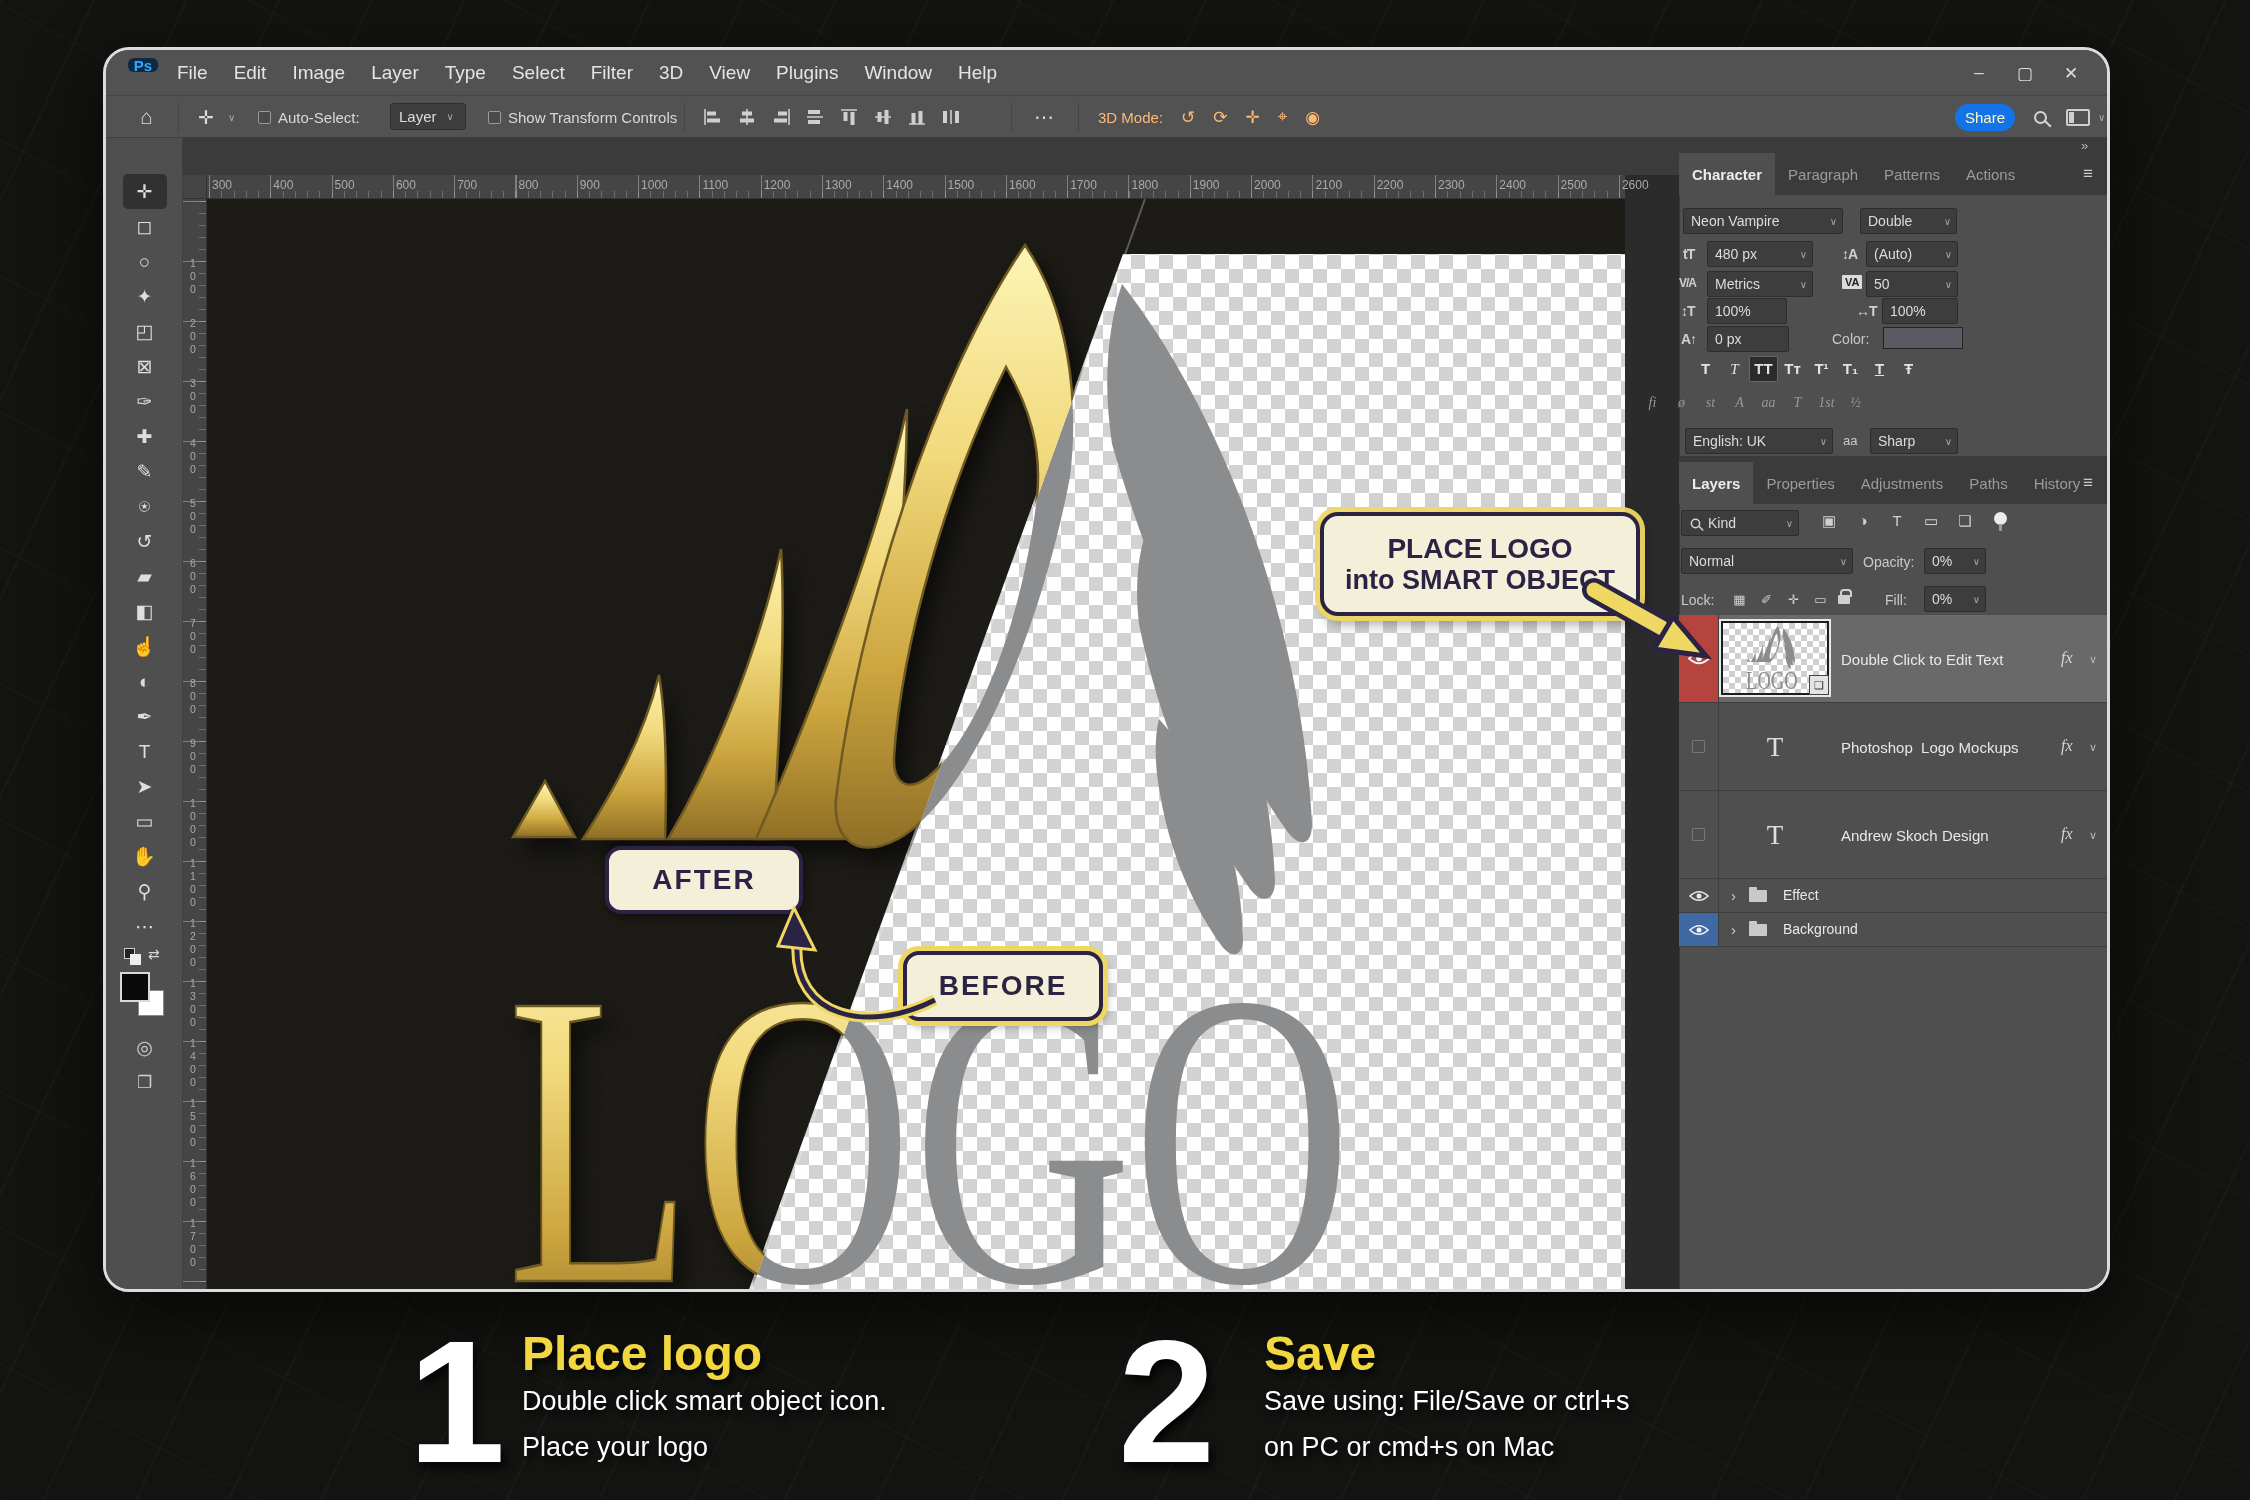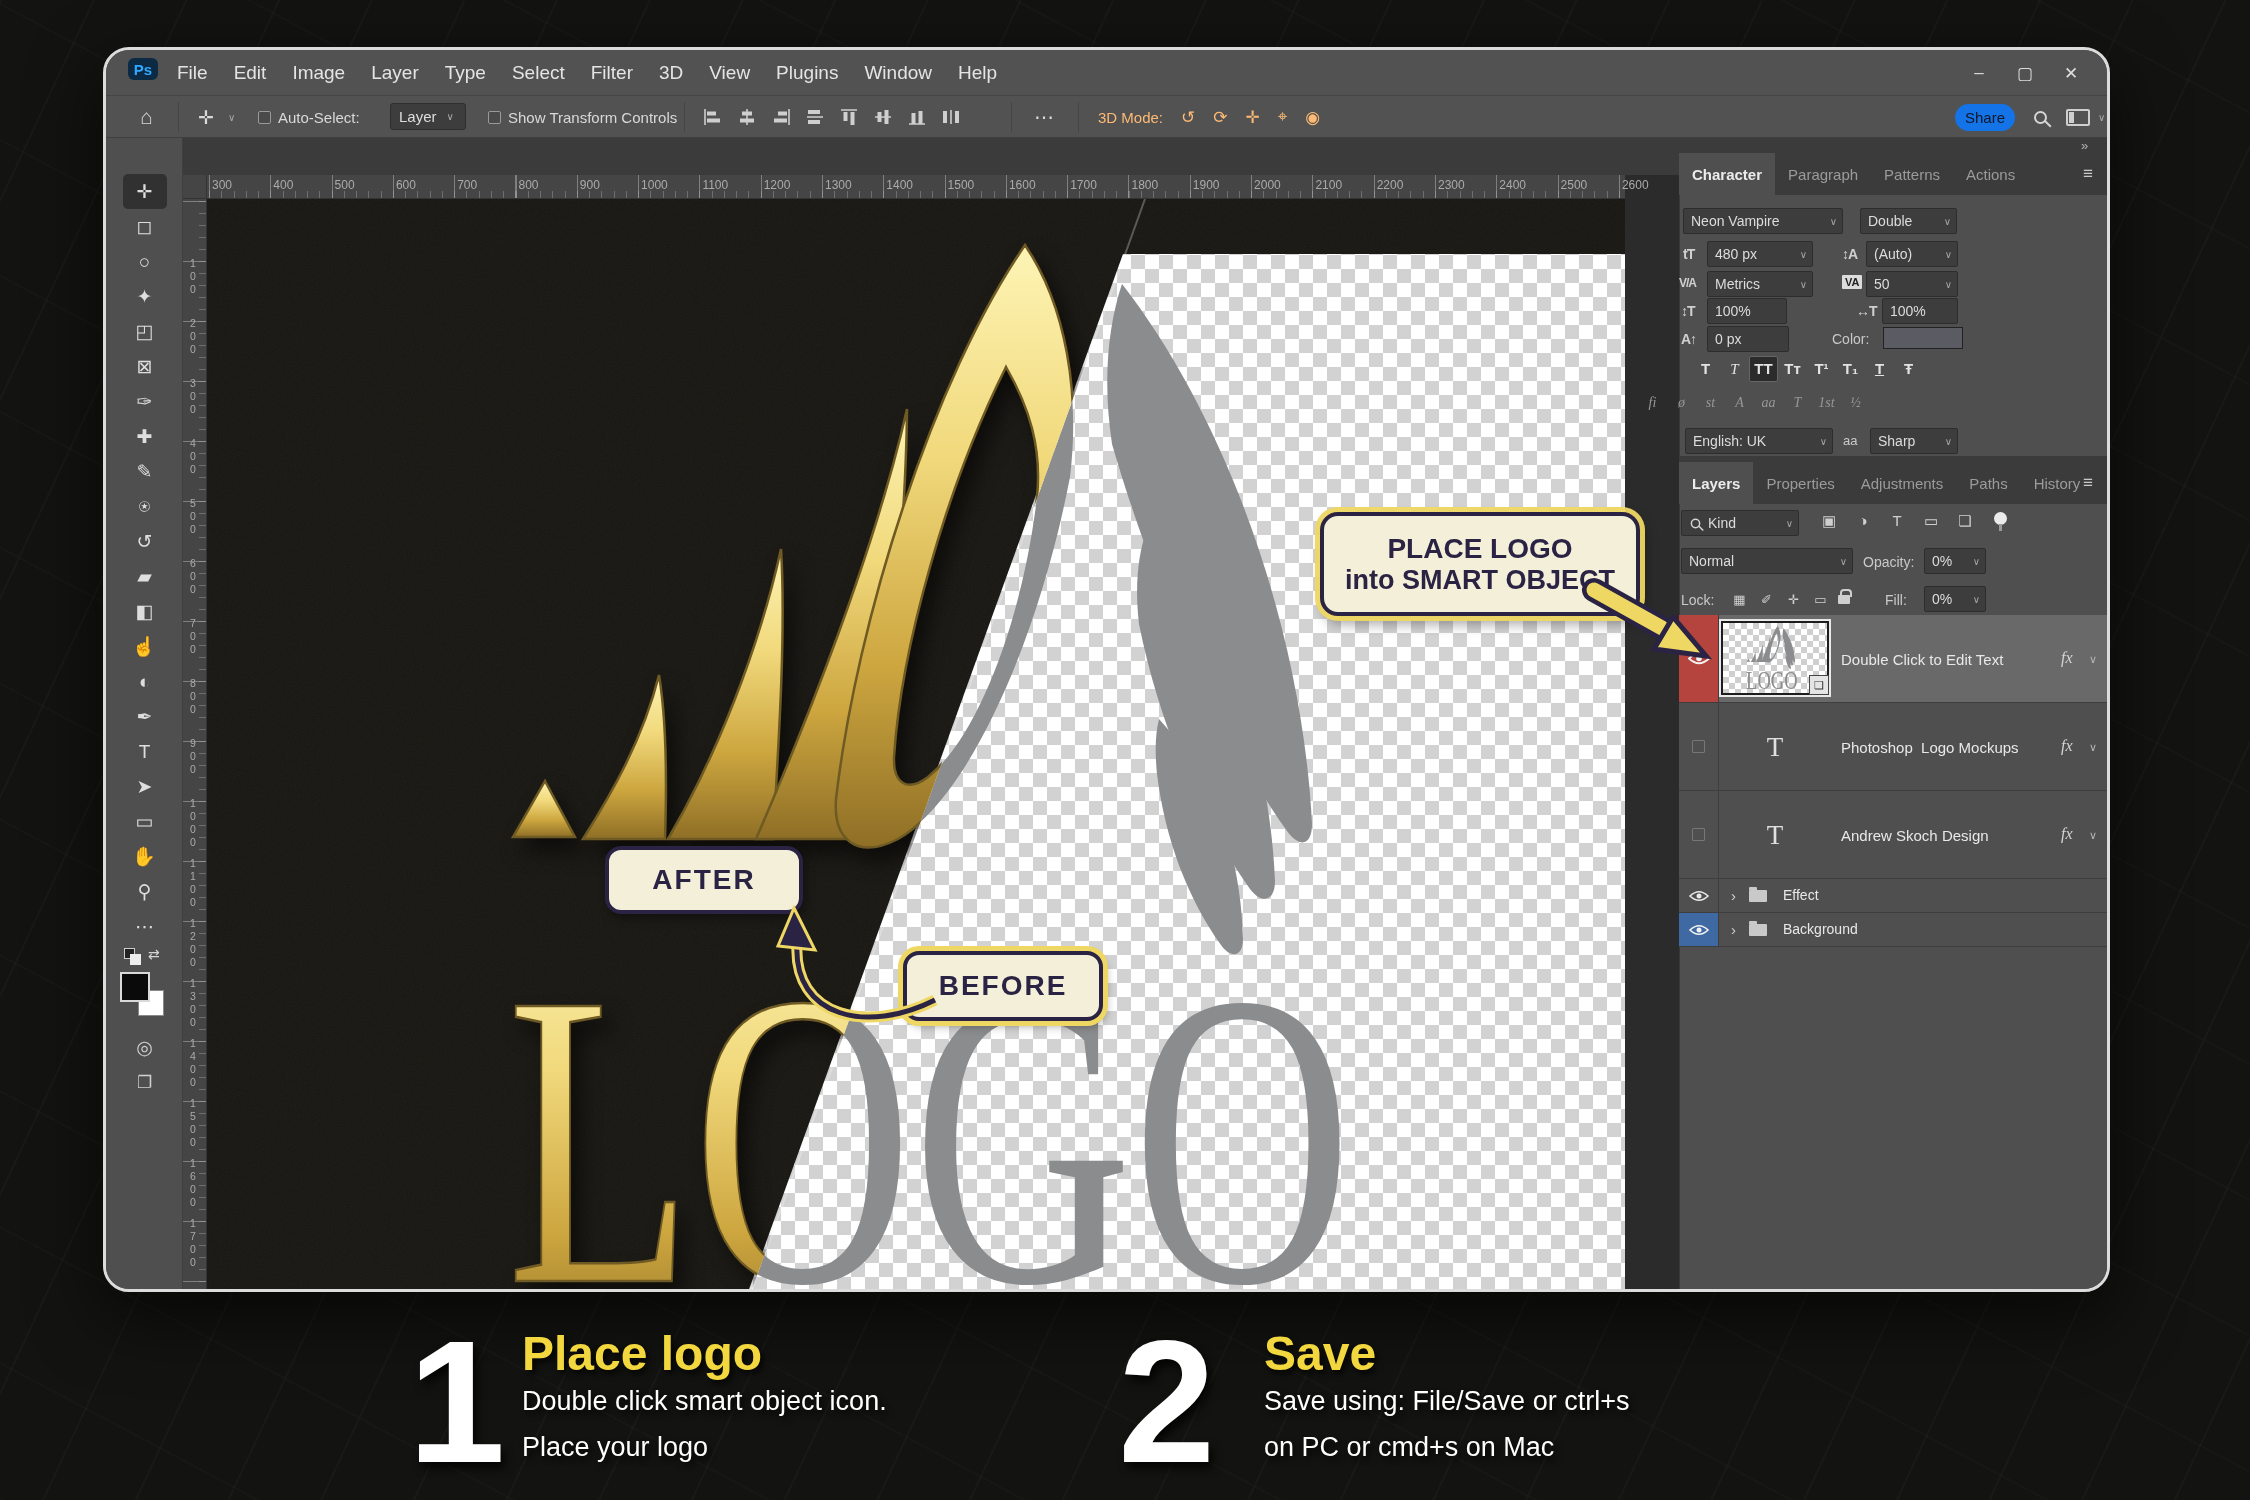--- a/index.html
+++ b/index.html
@@ -8,38 +8,38 @@
   body::before{content:"";position:absolute;inset:0;z-index:0;
        background:repeating-linear-gradient(115deg,rgba(255,255,255,.022) 0 2px,transparent 2px 84px),
                   repeating-linear-gradient(28deg,rgba(255,255,255,.015) 0 2px,transparent 2px 120px);}
   
   #win{position:absolute;left:103px;top:47px;width:2007px;height:1245px;box-sizing:border-box;
        background:#4f4f4f;border:3px solid #dcdcdc;border-radius:26px;overflow:hidden;z-index:1;
        box-shadow:0 24px 70px rgba(0,0,0,.65);}
   #win *{box-sizing:border-box}
   
   #menubar{position:absolute;left:0;top:0;width:2001px;height:46px;background:#525252;border-bottom:1px solid #454545}
-  #psbadge{position:absolute;left:22px;top:8px;width:30px;height:22px;background:#0c2a43;color:#31a8ff;
+  #psbadge{position:absolute;left:22px;top:8px;width:30px;height:14px;background:#0c2a43;color:#31a8ff;
        border-radius:6px;font-size:15px;font-weight:bold;display:flex;align-items:center;justify-content:center}
   #menu-items{position:absolute;left:58px;top:0;height:46px;display:flex;align-items:center}
   .menu-item{padding:0 13px;font-size:19px;color:#e4e4e4;cursor:default}
   #winbtns{position:absolute;left:1858px;top:0;height:46px;display:flex;align-items:center;gap:16px}
   .winbtn{width:30px;text-align:center;color:#dcdcdc;font-size:17px}
   
   #optionsbar{position:absolute;left:0;top:46px;width:2001px;height:42px;background:#525252;border-bottom:1px solid #3f3f3f}
   .obar-item{position:absolute;top:0;height:42px;display:flex;align-items:center;color:#d9d9d9;font-size:15px}
   .vsep{position:absolute;top:6px;width:1px;height:30px;background:#454545}
   .cb{width:13px;height:13px;border:1px solid #9a9a9a;border-radius:2px;margin-right:7px;background:#4a4a4a}
   .dd{height:27px;background:#3d3d3d;border:1px solid #2e2e2e;border-radius:3px;color:#ddd;
       display:flex;align-items:center;padding:0 8px;font-size:15px}
   .dd .chev{margin-left:10px;color:#aaa;font-size:10px}
   .alico{width:18px;height:16px;margin-right:16px}
   .dim{color:#fdba74}
   #opt-share{position:absolute;left:1849px;top:8px;width:60px;height:27px;border-radius:14px;background:#1473e6;
-      color:#0f172a;font-size:15px;display:flex;align-items:center;justify-content:center}
+      color:#fef9c3;font-size:15px;display:flex;align-items:center;justify-content:center}
   .mag{position:relative;width:13px;height:13px;border:2px solid #d5d5d5;border-radius:50%}
   .mag::after{content:"";position:absolute;width:8px;height:2px;background:#d5d5d5;transform:rotate(45deg);right:-7px;bottom:-3px}
   .wsico{width:24px;height:17px;border:2px solid #cfcfcf;border-radius:2px;position:relative}
   .wsico::before{content:"";position:absolute;left:1px;top:1px;bottom:1px;width:5px;background:#cfcfcf}
   
   #tabstrip{position:absolute;left:0;top:88px;width:2001px;height:37px;background:#3b3b3b}
   #toolchev{position:absolute;left:28px;top:88px;height:37px;display:flex;align-items:center;color:#bbb;font-size:14px}
   #tab{position:absolute;left:82px;top:88px;height:37px;background:#4f4f4f;display:flex;align-items:center;
        padding:0 12px 0 16px;border-right:1px solid #333}
   #tab-title{font-size:15.5px;color:#d6d6d6;white-space:nowrap}

